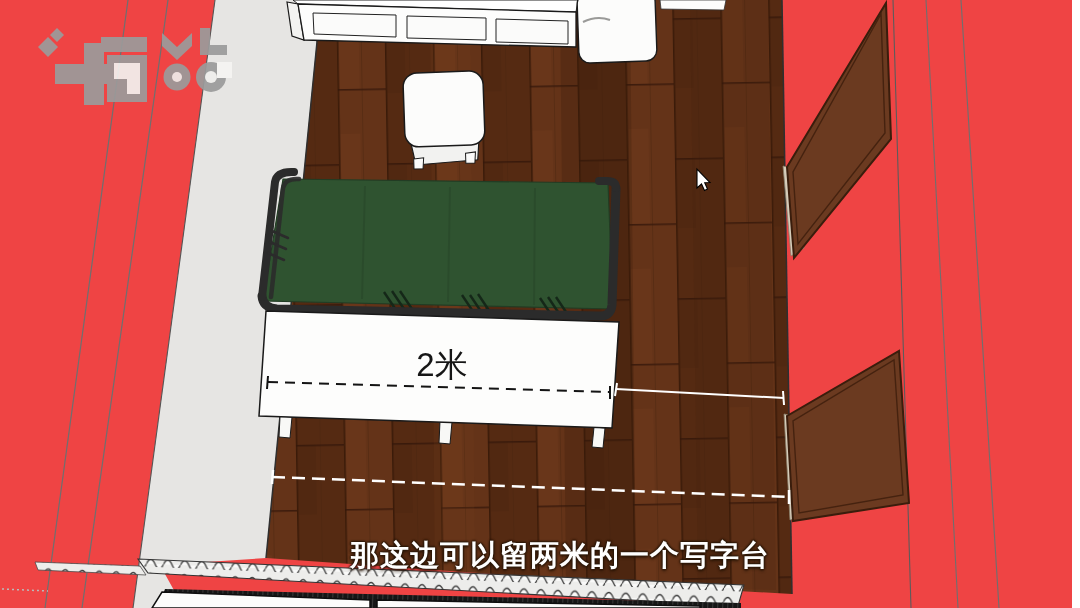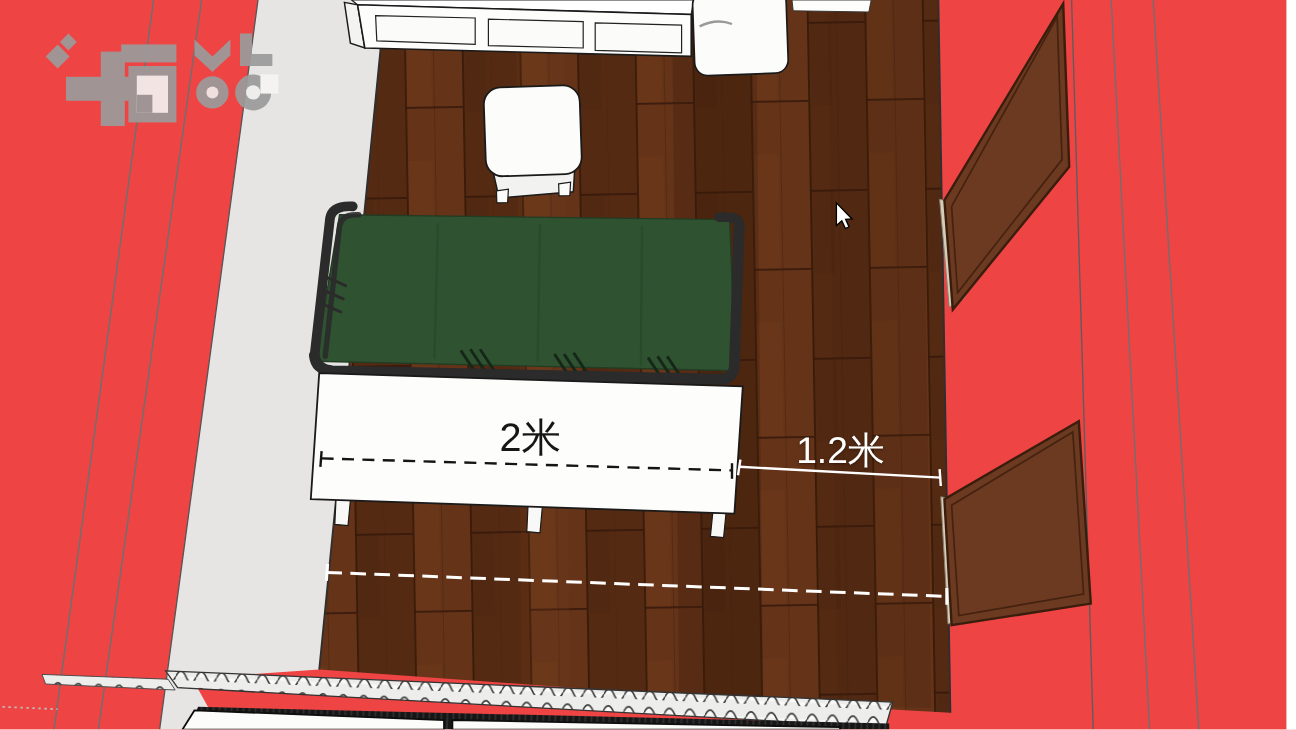--- a/index.html
+++ b/index.html
@@ -192,15 +192,15 @@
       <circle cx="211" cy="77" r="15"></circle>
       <circle cx="211" cy="77" r="6" fill="#efeeec"></circle>
       <rect x="217" y="62" width="15" height="16" fill="#f6f5f3"></rect>
     </g>
   </g>
 
   <path d="M697,169 L697,188 L701.5,184 L704.5,190.5 L707.5,189 L704.7,182.8 L710,182.5 Z" fill="#ffffff" stroke="#000000" stroke-width="1.1"></path>
 </svg>
 
 <div class="overlay dim-label" id="label-2m">2米</div>
-<div class="overlay dim-label" id="label-1-2m">1.2米</div>
+<div class="overlay" id="subtitle">那这边可以留两米的一个写字台</div>
 
 </div>
 
 </body></html>

